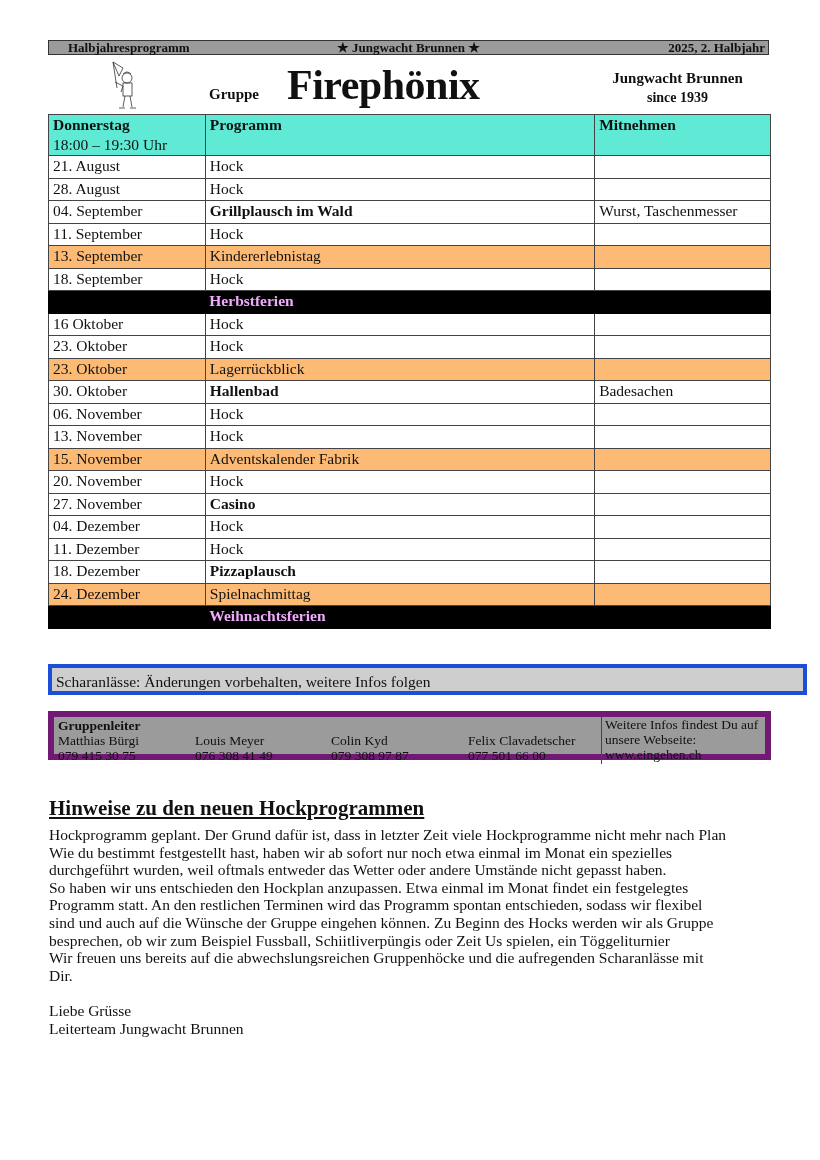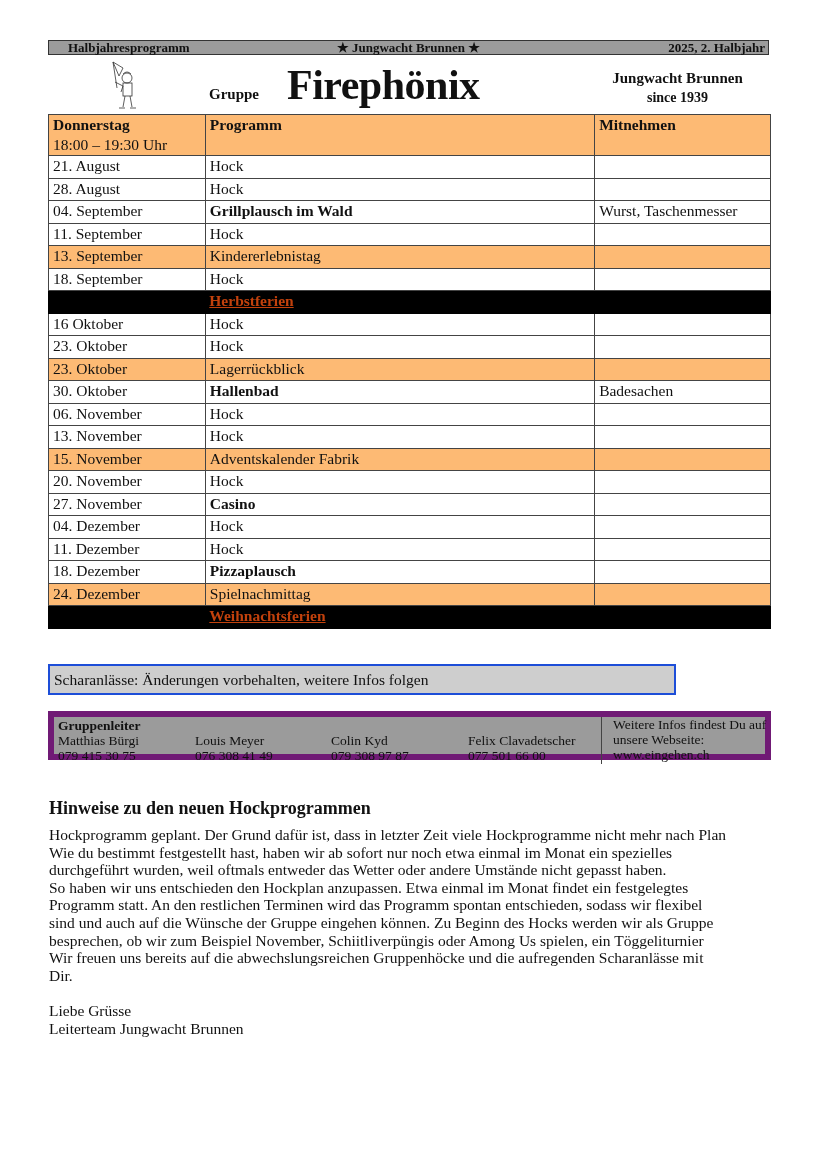--- a/index.html
+++ b/index.html
@@ -12,38 +12,38 @@
   .topbar .tr { right: 3px; }
 
   .logo { position: absolute; left: 103px; top: 58px; width: 44px; height: 54px; }
   .gruppe { position: absolute; left: 209px; top: 86px; font-weight: bold; font-size: 15px; }
   .group-name { position: absolute; left: 287px; top: 60px; font-weight: bold; font-size: 42px; line-height: 50px; letter-spacing: -0.5px; }
   .org { position: absolute; left: 595px; top: 70px; width: 165px; text-align: center; font-weight: bold; font-size: 15px; }
   .since { position: absolute; left: 595px; top: 90px; width: 165px; text-align: center; font-weight: bold; font-size: 14px; }
 
   table.prog { position: absolute; left: 48px; top: 114px; width: 723px; border-collapse: collapse; font-size: 15.5px; }
   table.prog td, table.prog th { border: 1px solid #444; padding: 0 4px; height: 21.5px; line-height: 20px; vertical-align: top; text-align: left; }
-  table.prog th { background: #fdba74; font-weight: bold; height: 37px; }
+  table.prog th { background: #5eead4; font-weight: bold; height: 37px; }
   table.prog th .sub { font-weight: normal; display: block; }
   table.prog col.c1 { width: 157px; }
   table.prog col.c2 { width: 390px; }
   table.prog col.c3 { width: 176px; }
   tr.shade td { background: #fdba74; }
-  tr.break td { background: #000; color: #c2410c; font-weight: bold; border-color: #000; text-decoration: underline; }
+  tr.break td { background: #000; color: #f0abfc; font-weight: bold; border-color: #000; }
   td.b { font-weight: bold; }
 
-  .notice { position: absolute; left: 48px; top: 664px; width: 628px; height: 31px; box-sizing: border-box; background: #cecece; border: 2px solid #1d4ed8; font-size: 15.5px; line-height: 28px; padding-left: 4px; }
+  .notice { position: absolute; left: 48px; top: 664px; width: 759px; height: 31px; box-sizing: border-box; background: #cecece; border: 4px solid #1d4ed8; font-size: 15.5px; line-height: 28px; padding-left: 4px; }
 
   .leaders { position: absolute; left: 48px; top: 711px; width: 723px; height: 49px; box-sizing: border-box; background: #9b9b9b; border: 6px solid #701a75; font-size: 13.5px; line-height: 15px; }
   .leaders .title { position: absolute; left: 4px; top: 1px; font-weight: bold; }
   .leader { position: absolute; top: 16px; }
-  .leaders .web { position: absolute; left: 547px; top: 0; width: 176px; height: 47px; border-left: 1px solid #444; padding-left: 11px; box-sizing: border-box; }
+  .leaders .web { position: absolute; left: 547px; top: 0; width: 176px; height: 47px; border-left: 1px solid #444; padding-left: 3px; box-sizing: border-box; }
 
   .notes { position: absolute; left: 49px; top: 798px; width: 730px; }
-  .notes h2 { font-size: 18px; font-weight: bold; margin: 0 0 8px 0; line-height: 20px; }
+  .notes h2 { font-size: 21px; font-weight: bold; margin: 0 0 8px 0; line-height: 20px; text-decoration: underline; }
   .notes p { margin: 0; font-size: 15.5px; line-height: 17.6px; }
   .greet { margin-top: 17.6px !important; }
 </style>
 </head>
 <body>
 
 <div class="topbar">
   <span class="tl">Halbjahresprogramm</span>
   <span class="tc">★ Jungwacht Brunnen ★</span>
   <span class="tr">2025, 2. Halbjahr</span>
@@ -222,19 +222,19 @@
 
 <div class="notes">
   <h2>Hinweise zu den neuen Hockprogrammen</h2>
   <div id="notes-body">
       <p>Hockprogramm geplant. Der Grund dafür ist, dass in letzter Zeit viele Hockprogramme nicht mehr nach Plan</p>
       <p>Wie du bestimmt festgestellt hast, haben wir ab sofort nur noch etwa einmal im Monat ein spezielles</p>
       <p>durchgeführt wurden, weil oftmals entweder das Wetter oder andere Umstände nicht gepasst haben.</p>
       <p>So haben wir uns entschieden den Hockplan anzupassen. Etwa einmal im Monat findet ein festgelegtes</p>
       <p>Programm statt. An den restlichen Terminen wird das Programm spontan entschieden, sodass wir flexibel</p>
       <p>sind und auch auf die Wünsche der Gruppe eingehen können. Zu Beginn des Hocks werden wir als Gruppe</p>
-      <p>besprechen, ob wir zum Beispiel November, Schiitliverpüngis oder Among Us spielen, ein Töggeliturnier</p>
+      <p>besprechen, ob wir zum Beispiel Fussball, Schiitliverpüngis oder Zeit Us spielen, ein Töggeliturnier</p>
       <p>Wir freuen uns bereits auf die abwechslungsreichen Gruppenhöcke und die aufregenden Scharanlässe mit</p>
       <p>Dir.</p>
     </div>
   <p class="greet">Liebe Grüsse</p>
   <p>Leiterteam Jungwacht Brunnen</p>
 </div>
 
 </body></html>

